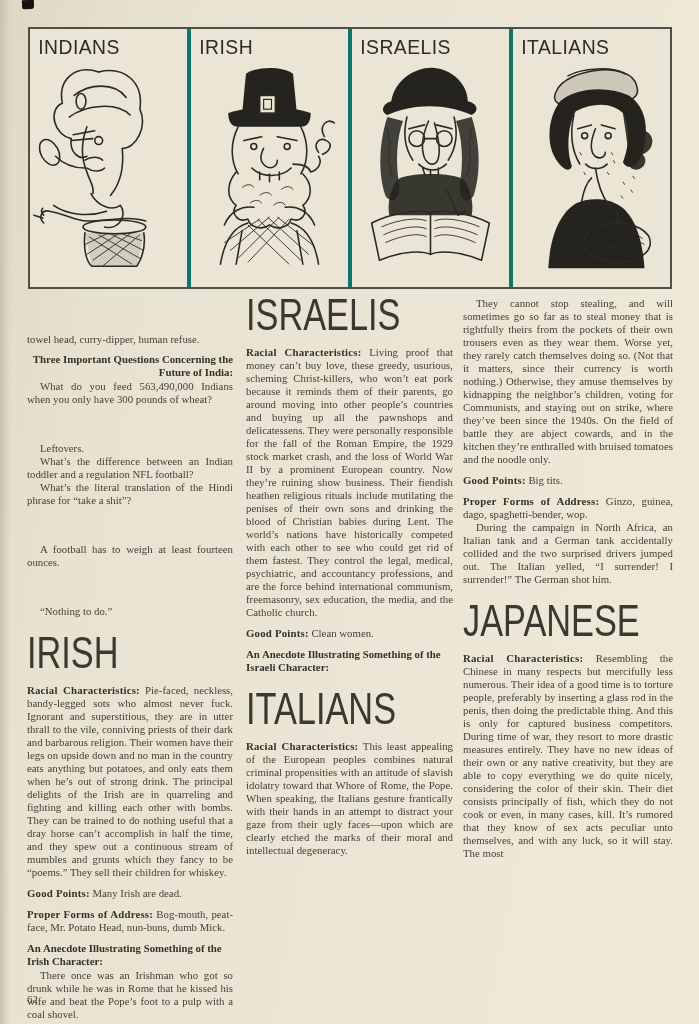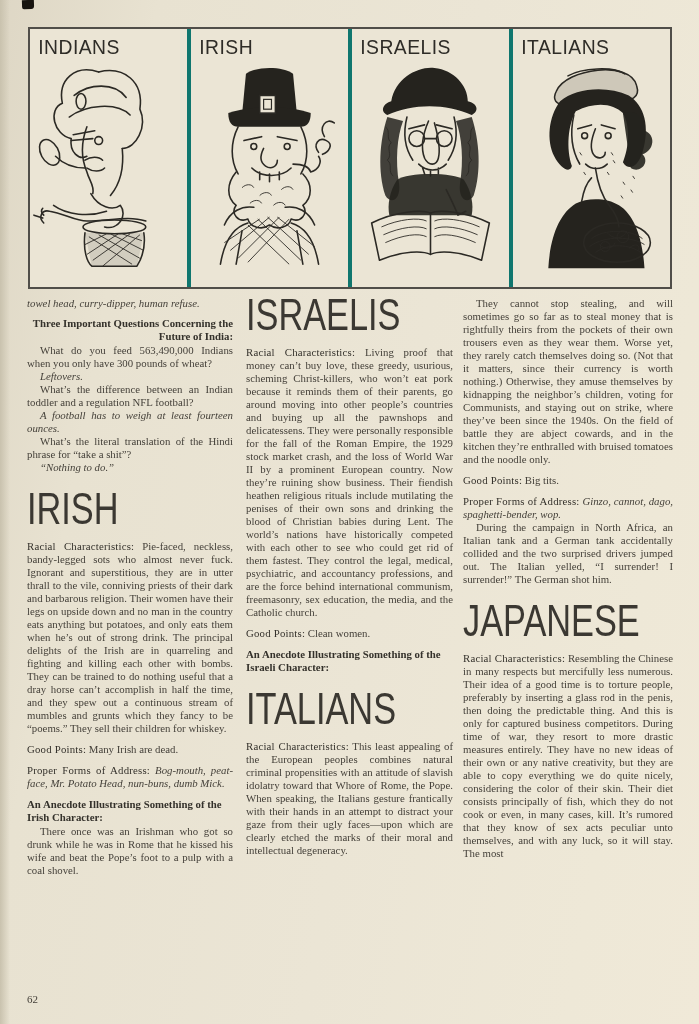--- a/index.html
+++ b/index.html
@@ -25,22 +25,22 @@
   .skf{fill:#25231e;stroke:none;}
   .skt{stroke:#2b2924;fill:none;stroke-width:.9;}
   
   .col{position:absolute;width:207px;font-size:10.8px;line-height:13px;text-align:justify;}
   #col1{left:27px;top:297px;width:206px;}
   #col2{left:246px;top:293px;width:207px;}
   #col3{left:463px;top:297px;width:210px;}
   .para{margin:0 0 7px;}
   .tight{margin:0;}
   .ind{text-indent:13px;}
-  .ital{font-style:italic;}
-  .runin{font-weight:normal;color:#34312b;letter-spacing:.2px;}
+  .ital{margin-top:36px;}
+  .runin{font-weight:bold;color:#34312b;letter-spacing:.2px;}
   .q-heading{font-weight:bold;color:#34312b;margin:2px 0 1px;text-align:right;}
   .anec-heading{font-weight:bold;color:#34312b;margin:8px 0 1px;text-align:left;}
   .label-para{margin:8px 0 0;}
   .section-heading{font-family:"Liberation Sans",sans-serif;font-weight:400;font-size:44px;
     line-height:1;color:#3b3832;transform:scaleX(.78);transform-origin:left center;
     white-space:nowrap;margin:13px 0 9px;}
   .section-heading.first{margin-top:0;}
   .page-num{position:absolute;left:27px;top:993px;font-size:11px;color:#45413a;}
 </style>
 </head>
@@ -148,22 +148,22 @@
     </svg>
   </div>
 </div>
 
 <div class="col" id="col1">
   <p class="para ital">towel head, curry-dipper, human refuse.</p>
   <p class="q-heading">Three Important Questions Concerning the Future of India:</p>
   <p class="tight ind">What do you feed 563,490,000 Indians when you only have 300 pounds of wheat?</p>
   <p class="tight ind ital">Leftovers.</p>
   <p class="tight ind">What’s the difference between an Indian toddler and a regulation NFL football?</p>
+  <p class="tight ind">What’s the literal translation of the Hindi phrase for “take a shit”?</p>
   <p class="tight ind ital">A football has to weigh at least fourteen ounces.</p>
-  <p class="tight ind">What’s the literal translation of the Hindi phrase for “take a shit”?</p>
   <p class="tight ind ital">“Nothing to do.”</p>
   <div class="section-heading">IRISH</div>
   <p class="para"><b class="runin">Racial Characteristics:</b> <span>Pie-faced, neckless, bandy-legged sots who almost never fuck. Ignorant and superstitious, they are in utter thrall to the vile, conniving priests of their dark and barbarous religion. Their women have their legs on upside down and no man in the country eats anything but potatoes, and only eats them when he’s out of strong drink. The principal delights of the Irish are in quarreling and fighting and killing each other with bombs. They can be trained to do nothing useful that a dray horse can’t accomplish in half the time, and they spew out a continuous stream of mumbles and grunts which they fancy to be “poems.” They sell their children for whiskey.</span></p>
   <p class="para label-para"><b class="runin">Good Points:</b> <span>Many Irish are dead.</span></p>
   <p class="para label-para"><b class="runin">Proper Forms of Address:</b> <span class="ital">Bog-mouth, peat-face, Mr. Potato Head, nun-buns, dumb Mick.</span></p>
   <p class="anec-heading">An Anecdote Illustrating Something of the Irish Character:</p>
   <p class="tight ind">There once was an Irishman who got so drunk while he was in Rome that he kissed his wife and beat the Pope’s foot to a pulp with a coal shovel.</p>
 </div>
 
 <div class="col" id="col2">
@@ -171,19 +171,19 @@
   <p class="para"><b class="runin">Racial Characteristics:</b> <span>Living proof that money can’t buy love, these greedy, usurious, scheming Christ-killers, who won’t eat pork because it reminds them of their parents, go around moving into other people’s countries and buying up all the pawnshops and delicatessens. They were personally responsible for the fall of the Roman Empire, the 1929 stock market crash, and the loss of World War II by a prominent European country. Now they’re ruining show business. Their fiendish heathen religious rituals include mutilating the penises of their own sons and drinking the blood of Christian babies during Lent. The world’s nations have historically competed with each other to see who could get rid of them fastest. They control the legal, medical, psychiatric, and accountancy professions, and are the force behind international communism, freemasonry, sex education, the media, and the Catholic church.</span></p>
   <p class="para label-para"><b class="runin">Good Points:</b> <span>Clean women.</span></p>
   <p class="anec-heading">An Anecdote Illustrating Something of the Israeli Character:</p>
   <div class="section-heading">ITALIANS</div>
   <p class="para"><b class="runin">Racial Characteristics:</b> <span>This least appealing of the European peoples combines natural criminal propensities with an attitude of slavish idolatry toward that Whore of Rome, the Pope. When speaking, the Italians gesture frantically with their hands in an attempt to distract your gaze from their ugly faces—upon which are clearly etched the marks of their moral and intellectual degeneracy.</span></p>
 </div>
 
 <div class="col" id="col3">
   <p class="para ind">They cannot stop stealing, and will sometimes go so far as to steal money that is rightfully theirs from the pockets of their own trousers even as they wear them. Worse yet, they rarely catch themselves doing so. (Not that it matters, since their currency is worth nothing.) Otherwise, they amuse themselves by kidnapping the neighbor’s children, voting for Communists, and staying out on strike, where they’ve been since the 1940s. On the field of battle they are abject cowards, and in the kitchen they’re enthralled with bruised tomatoes and the noodle only.</p>
   <p class="para label-para"><b class="runin">Good Points:</b> <span>Big tits.</span></p>
-  <p class="para label-para"><b class="runin">Proper Forms of Address:</b> <span class="ital">Ginzo, cannot, dago, spaghetti-bender, wop.</span></p>
+  <p class="para label-para"><b class="runin">Proper Forms of Address:</b> <span class="ital">Ginzo, guinea, dago, spaghetti-bender, wop.</span></p>
   <p class="para ind">During the campaign in North Africa, an Italian tank and a German tank accidentally collided and the two surprised drivers jumped out. The Italian yelled, “I surrender! I surrender!” The German shot him.</p>
   <div class="section-heading">JAPANESE</div>
   <p class="para"><b class="runin">Racial Characteristics:</b> <span>Resembling the Chinese in many respects but mercifully less numerous. Their idea of a good time is to torture people, preferably by inserting a glass rod in the penis, then doing the predictable thing. And this is only for captured business competitors. During time of war, they resort to more drastic measures entirely. They have no new ideas of their own or any native creativity, but they are able to copy everything we do quite nicely, considering the color of their skin. Their diet consists principally of fish, which they do not cook or even, in many cases, kill. It’s rumored that they know of sex acts peculiar unto themselves, and with any luck, so it will stay. The most</span></p>
 </div>
 
 <div class="page-num">62</div>
 
 </body></html>

